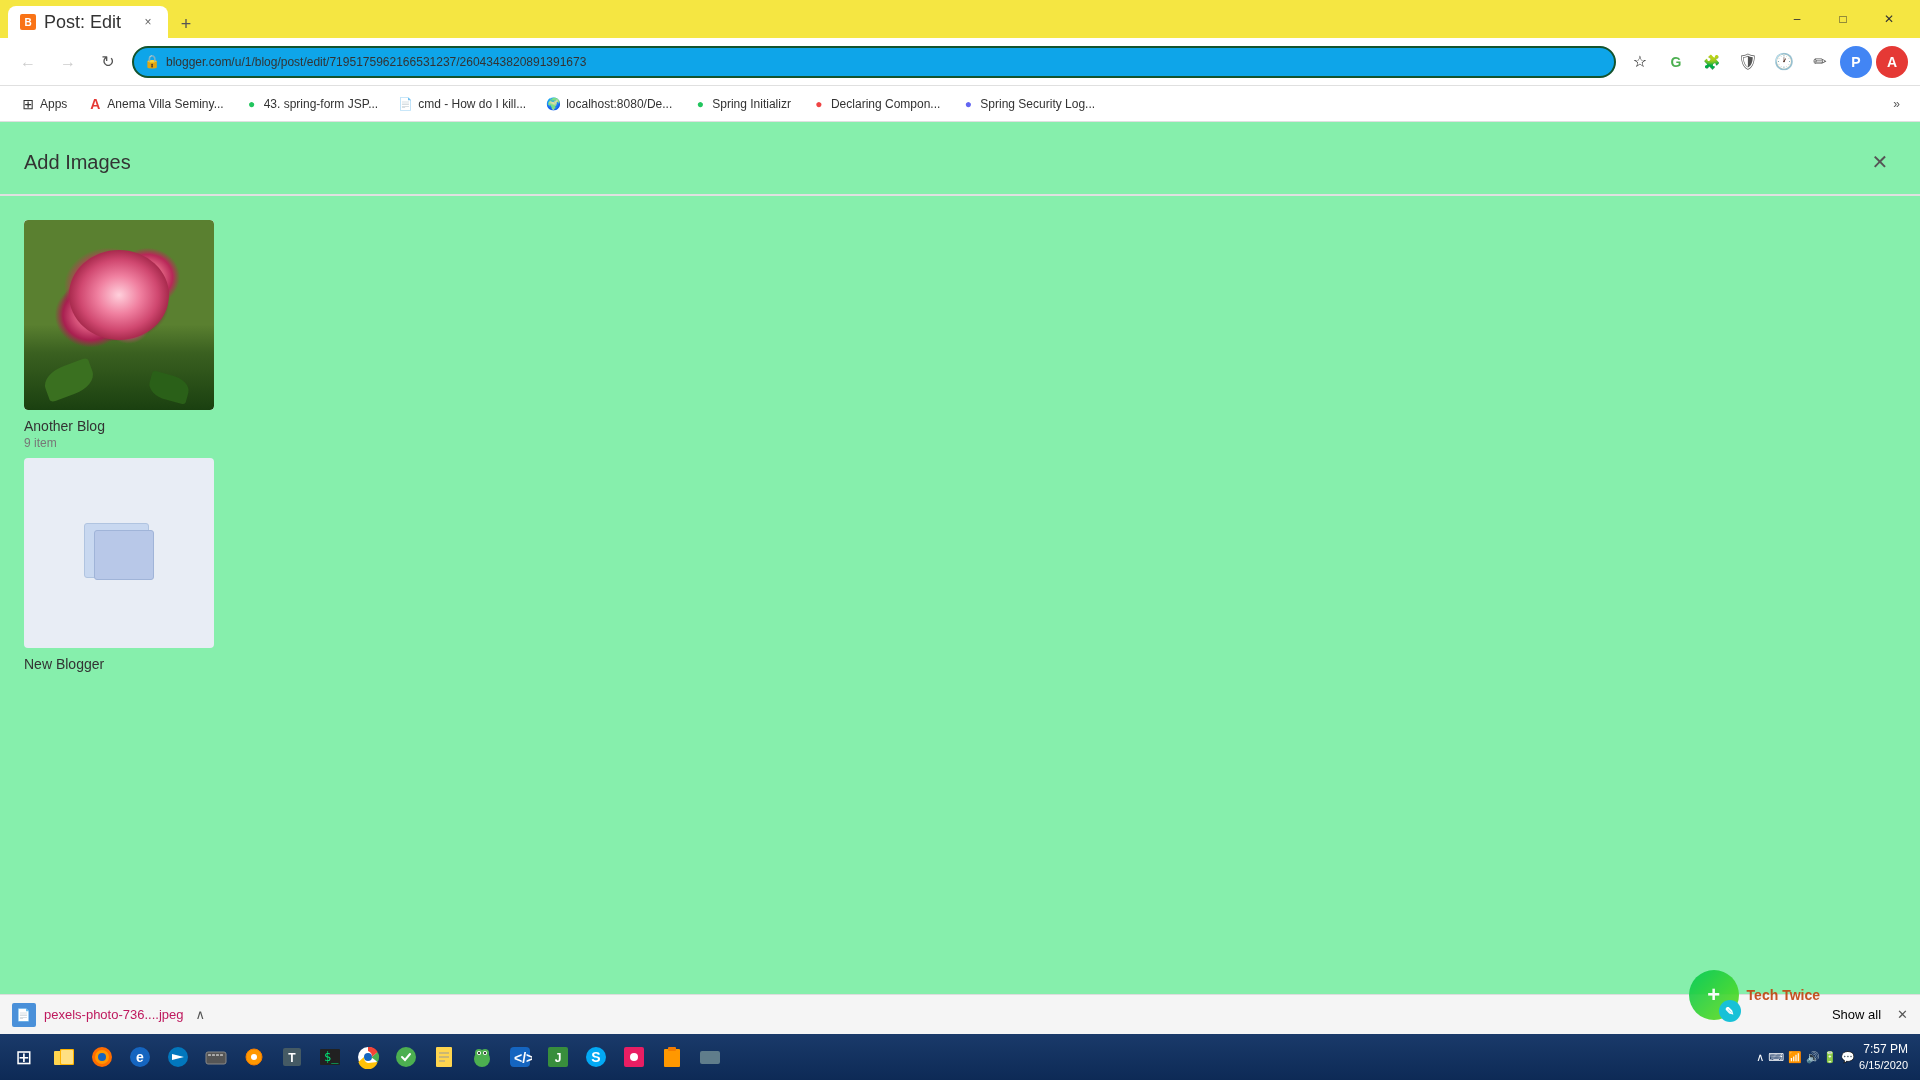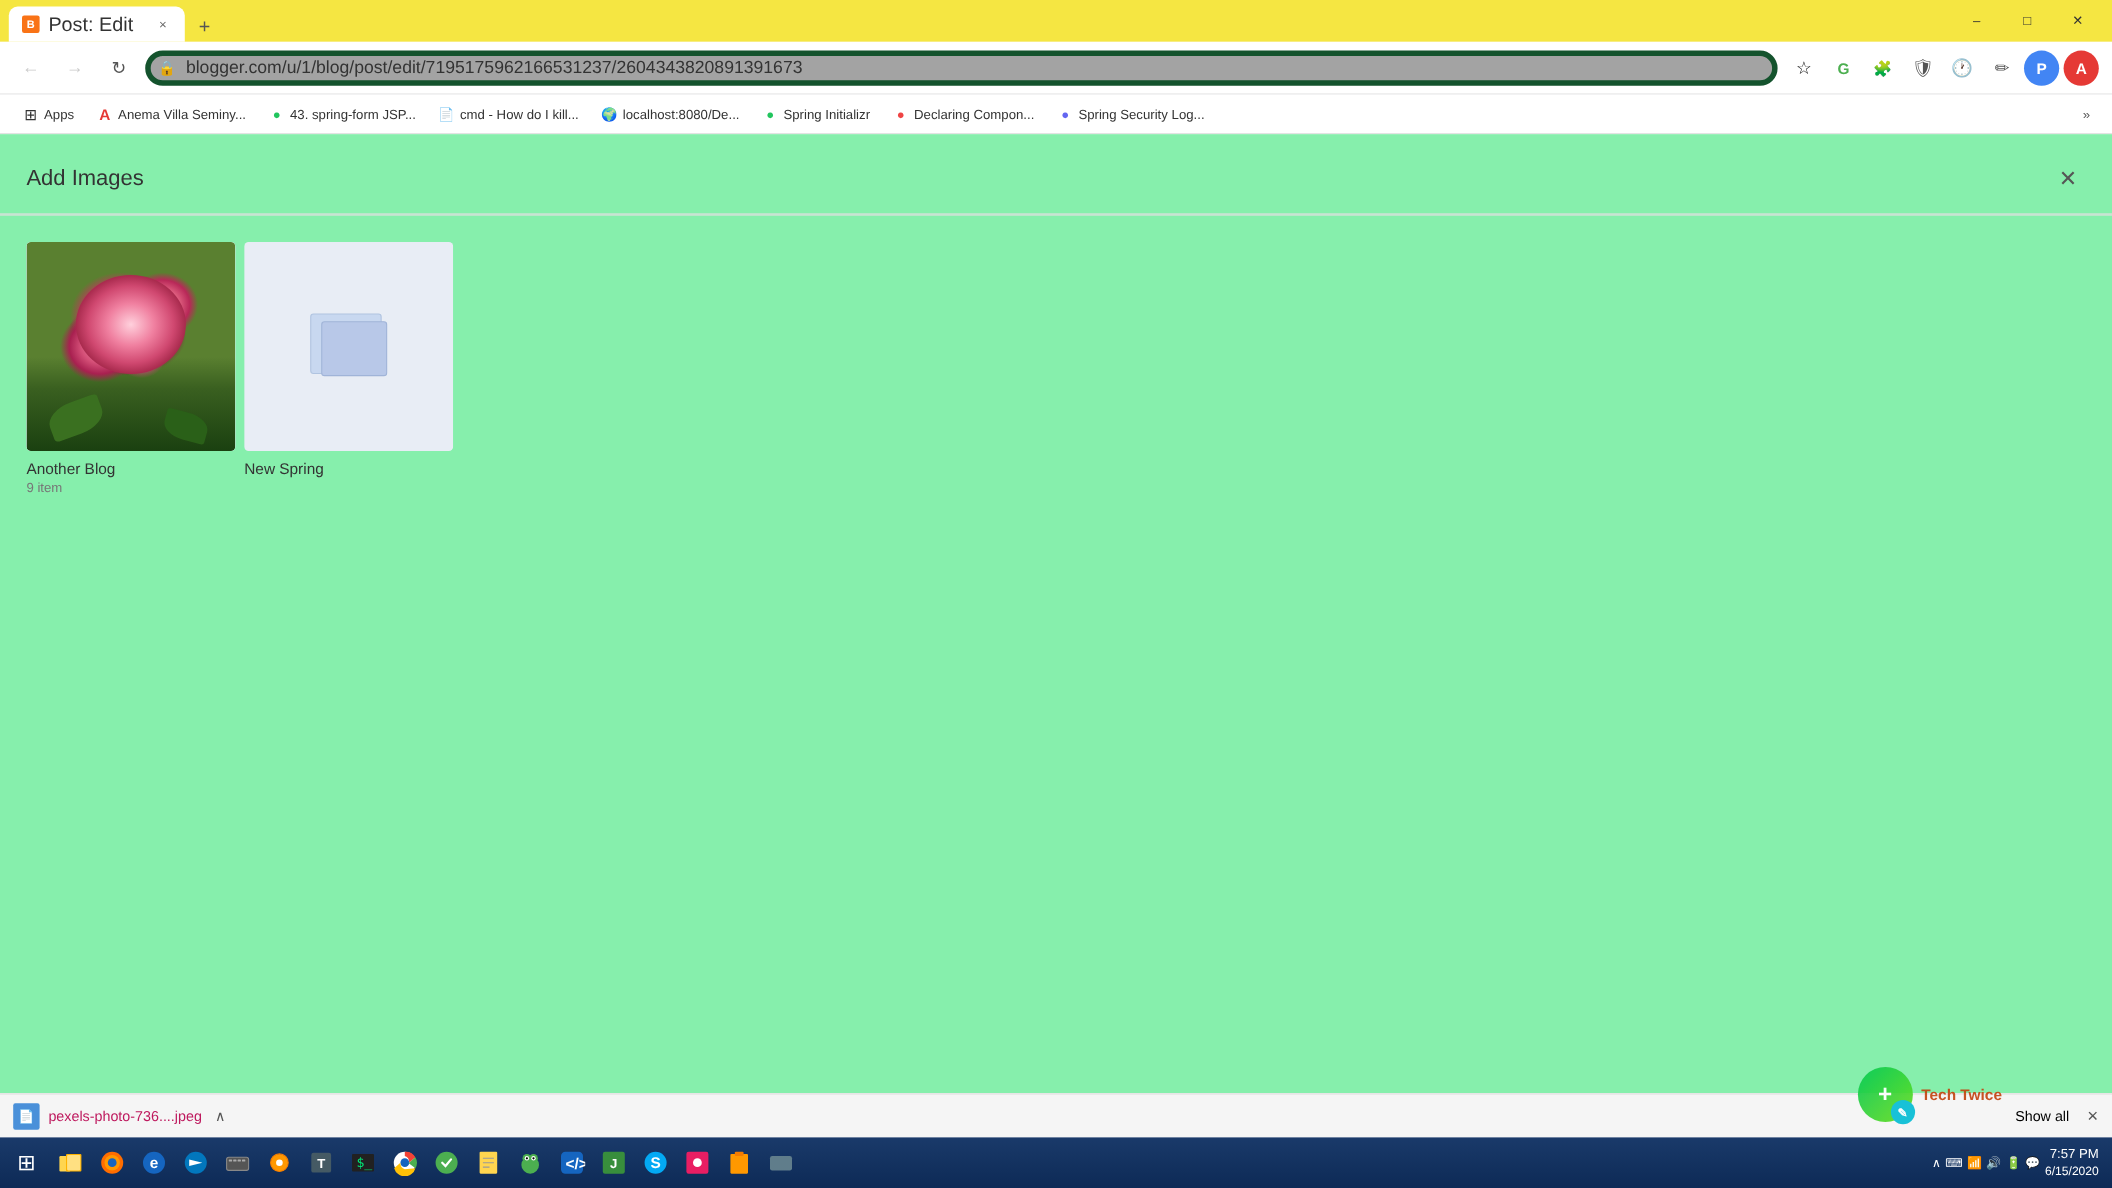--- a/index.html
+++ b/index.html
@@ -91,25 +91,25 @@
     .address-lock {
       position: absolute;
       left: 12px;
       font-size: 13px;
       color: #555;
       z-index: 1;
     }
     .address-text {
       width: 100%;
       height: 32px;
-      border: 5px solid #14532d;
+      border: 2px solid #14532d;
       border-radius: 16px;
       padding: 0 16px 0 32px;
-      font-size: 16px;
-      background: #a3a3a3;
+      font-size: 12px;
+      background: #0ea5e9;
       color: #333;
       outline: none;
       font-family: inherit;
     }
     .toolbar-actions {
       display: flex;
       align-items: center;
       gap: 4px;
     }
     .toolbar-icon {
@@ -172,20 +172,21 @@
       display: flex; align-items: center; justify-content: center;
       font-size: 20px; color: #555; cursor: pointer; border-radius: 50%;
     }
 
     .dialog-body {
       padding: 24px;
       display: flex;
       gap: 8px;
       flex-wrap: wrap;
       align-content: flex-start;
+      flex-direction: column;
     }
 
     
     .album-card {
       width: 190px;
       cursor: pointer;
     }
     .album-thumbnail {
       width: 190px;
       height: 190px;
@@ -455,21 +456,21 @@
               position: absolute;
               width: 60px; height: 50px;
               background: #b8c8e8;
               border-radius: 3px;
               top: 12px; left: 15px;
               border: 1px solid #a0b4d8;
             "></div>
           </div>
         </div>
       </div>
-      <div class="album-name">New Spring</div>
+      <div class="album-name">New Blogger</div>
     </div>
 
   </div>
 </div>
 
 <div class="download-bar">
   <div class="download-icon">📄</div>
   <span class="download-name">pexels-photo-736....jpeg</span>
   <span class="download-chevron">∧</span>
   <div class="download-show-all">

